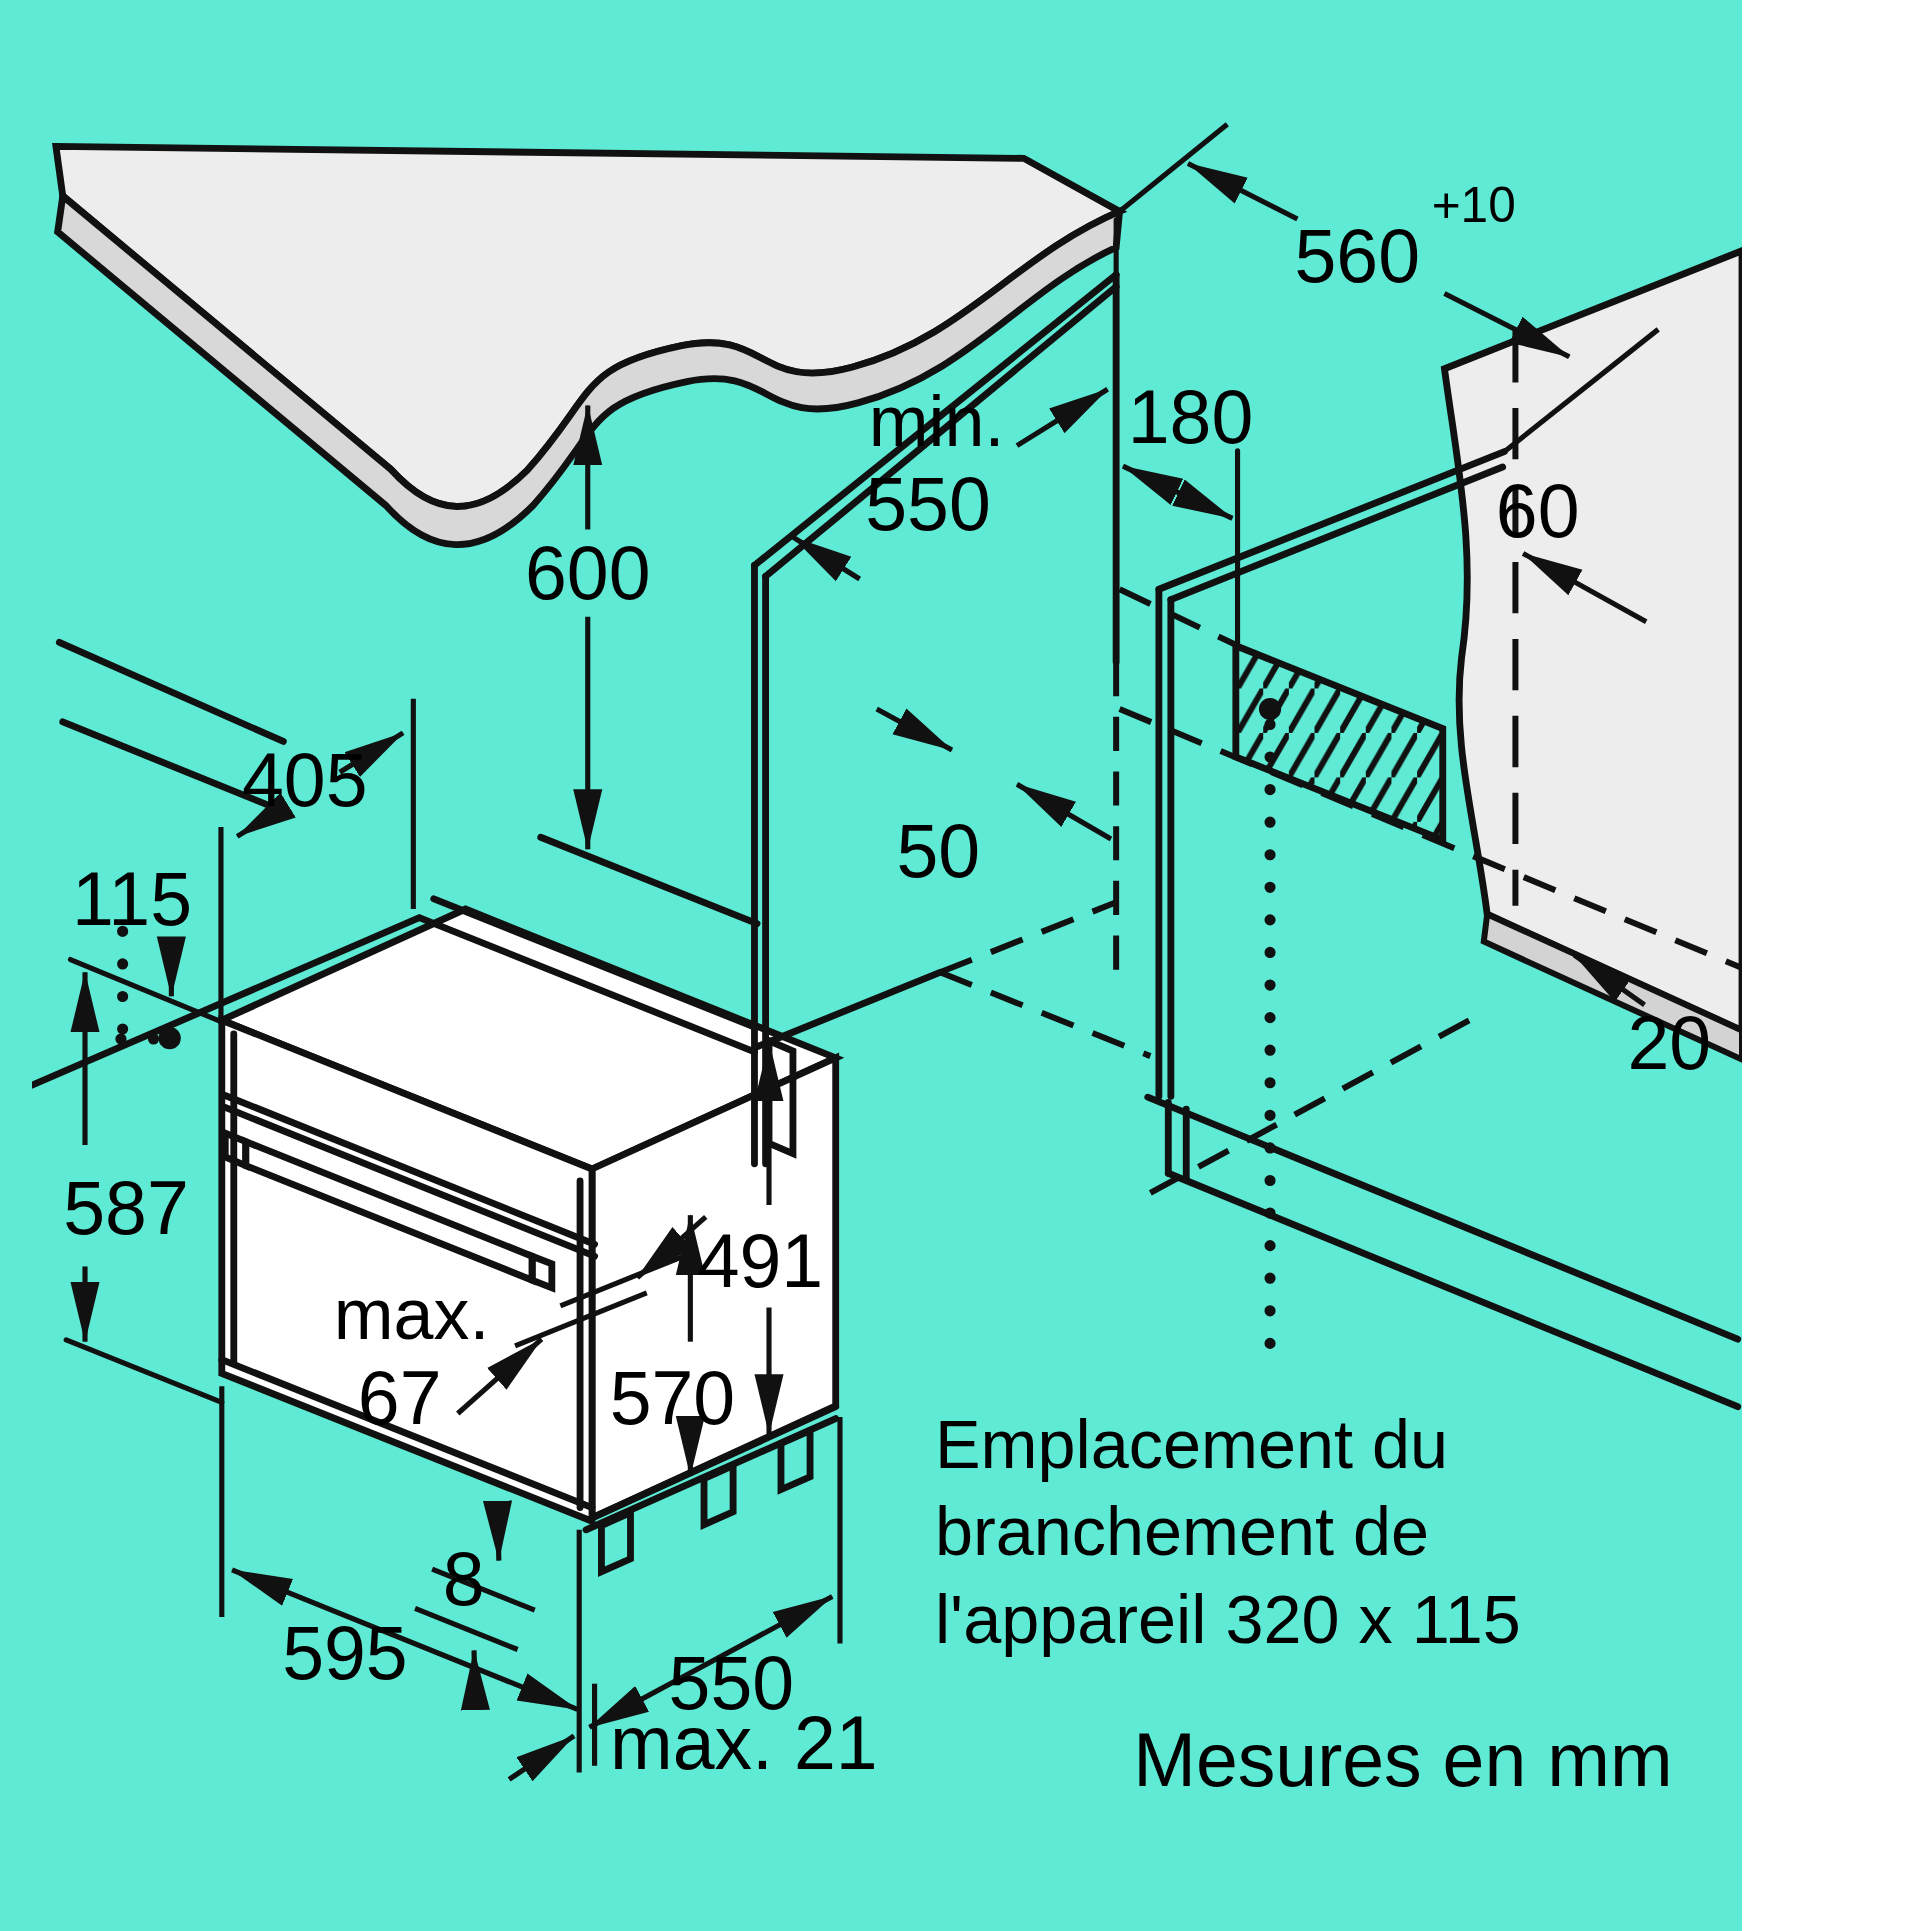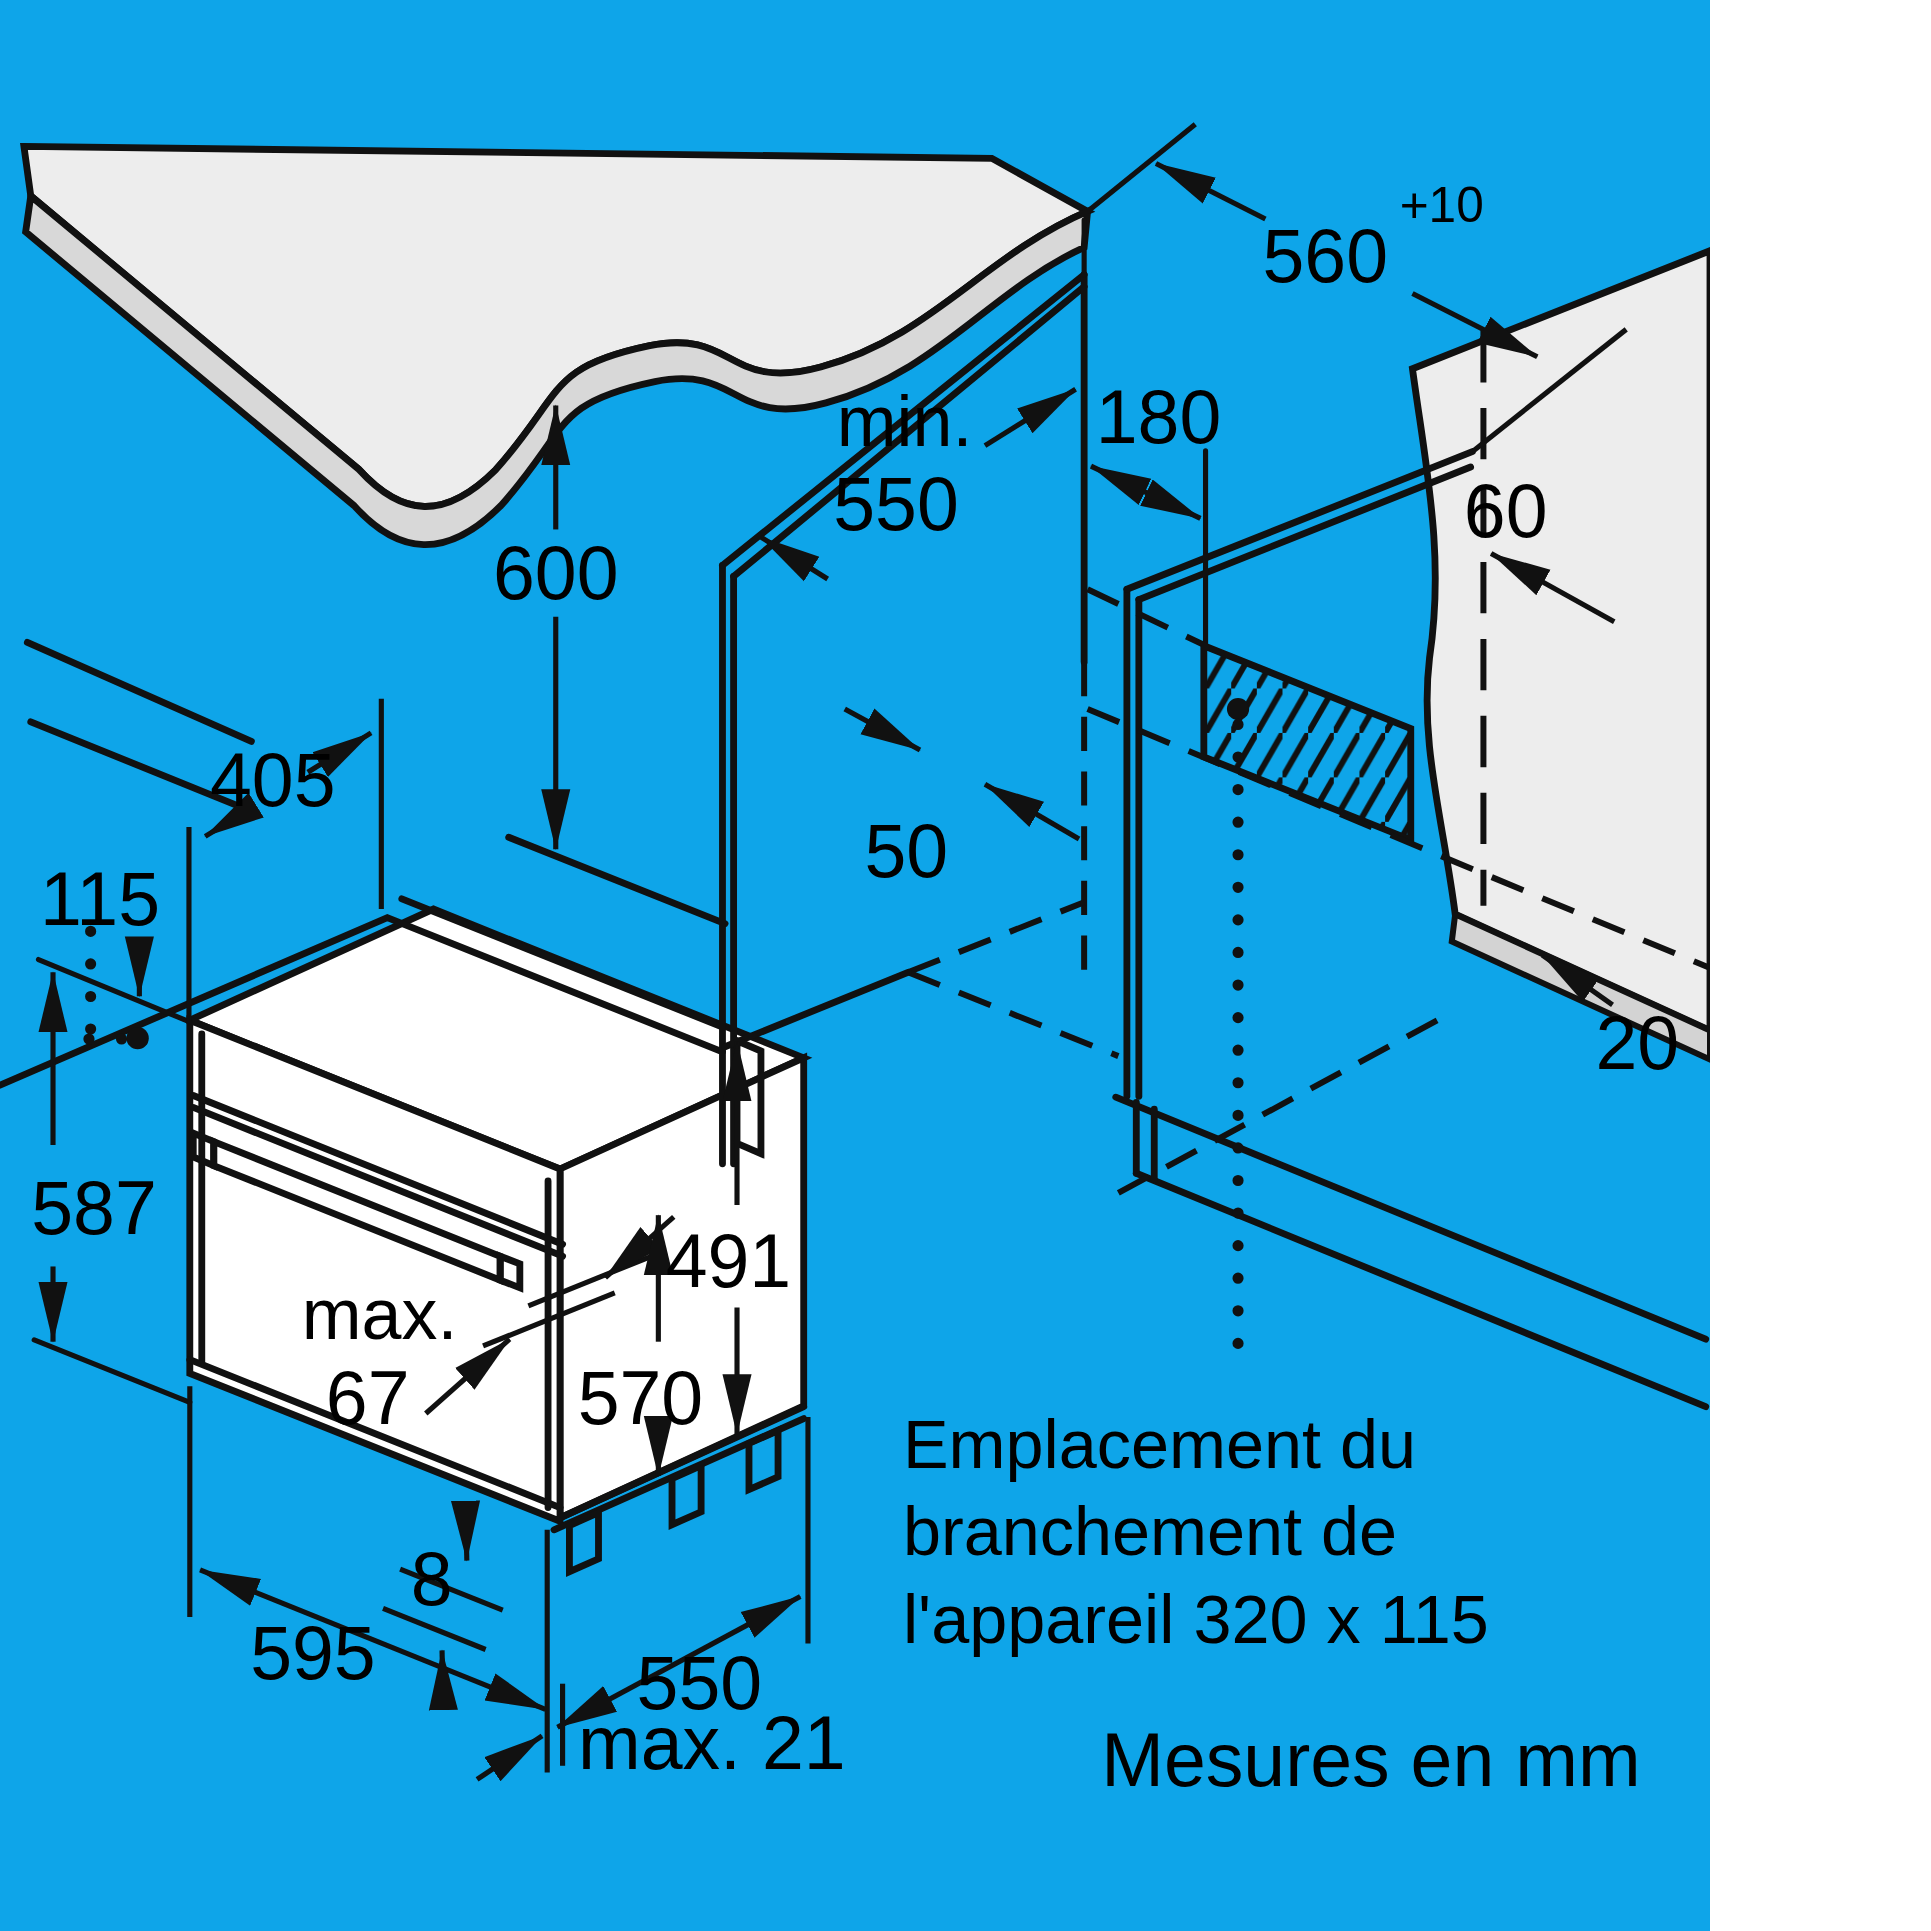--- a/index.html
+++ b/index.html
@@ -1,16 +1,16 @@
 <!DOCTYPE html>
 <html><head>
 <meta charset="utf-8">
 <style>
   html,body{margin:0;padding:0;background:#fff;}
-  .stage{width:1710px;height:1931px;position:relative;background:#0ea5e9;}
+  .stage{width:1710px;height:1931px;position:relative;background:#5eead4;padding-left:32px;}
   svg{display:block;width:100%;height:100%;}
   text{font-family:"Liberation Sans","DejaVu Sans",sans-serif;fill:#000;}
   .num{font-size:88px;}
   .num-sm{font-size:58px;}
   .word{font-size:84px;}
   .note{font-size:80px;}
   .units{font-size:88px;}
   .ln{stroke:#111;stroke-width:8;fill:none;stroke-linecap:round;}
   .thin{stroke:#111;stroke-width:6;fill:none;stroke-linecap:round;}
   .dim{stroke:#111;stroke-width:6;fill:none;}

